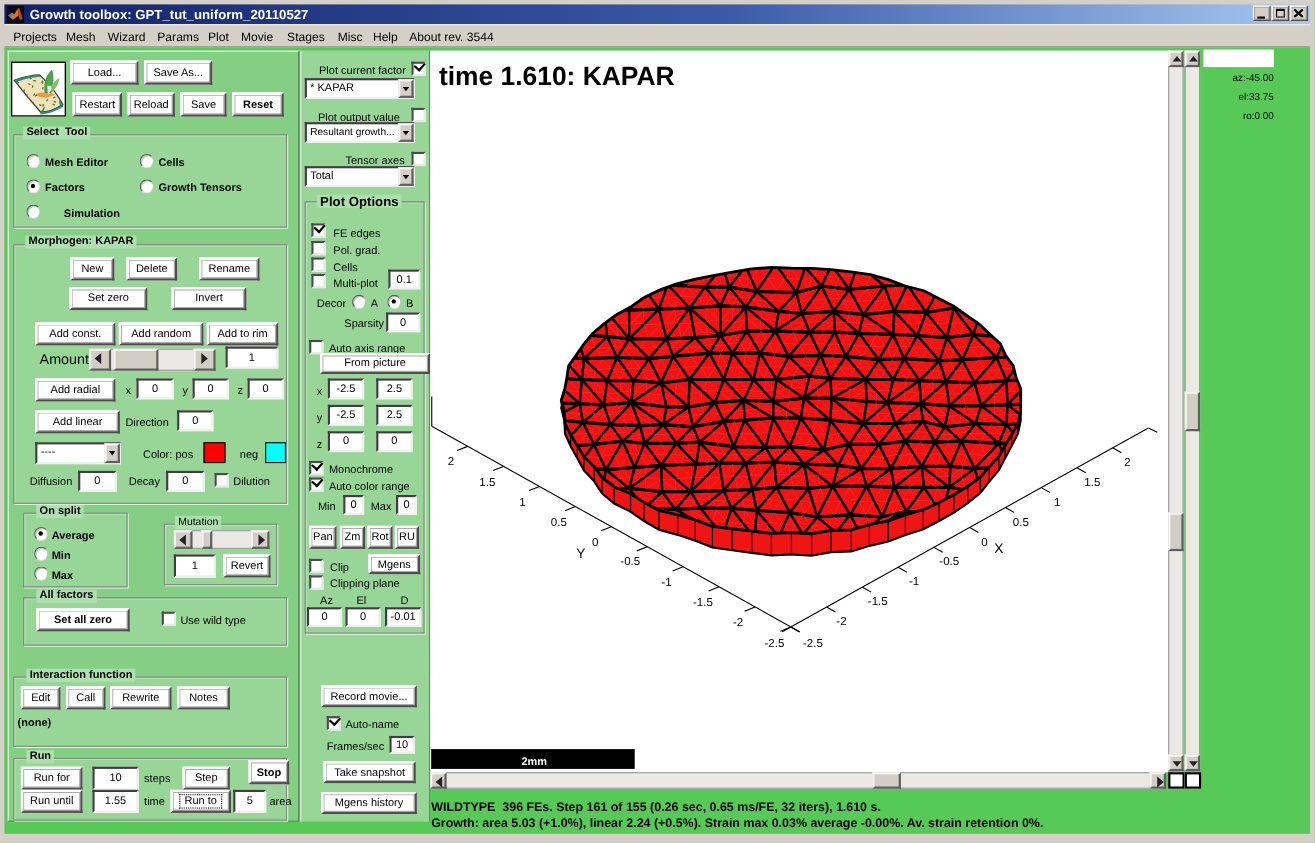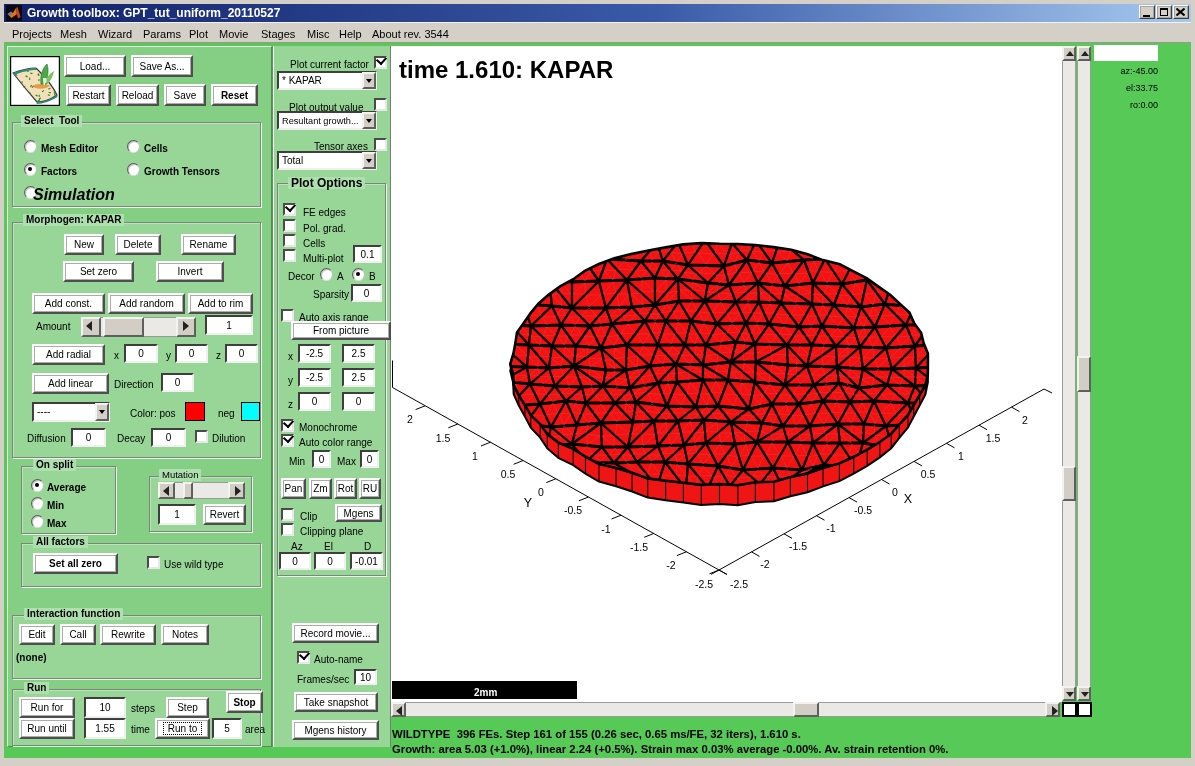--- a/index.html
+++ b/index.html
@@ -76,32 +76,32 @@
 <div class="gl" style="left:21px;top:115px">Select&nbsp; Tool</div>
 <div class="rb" style="left:24px;top:140px"></div>
 <div class="lb" style="left:41px;top:142px;font-weight:bold;font-size:10px;">Mesh Editor</div>
 <div class="rb" style="left:127px;top:140px"></div>
 <div class="lb" style="left:144px;top:142px;font-weight:bold;font-size:10px;">Cells</div>
 <div class="rb sel" style="left:24px;top:163px"></div>
 <div class="lb" style="left:41px;top:165px;font-weight:bold;font-size:10px;">Factors</div>
 <div class="rb" style="left:127px;top:163px"></div>
 <div class="lb" style="left:144px;top:165px;font-weight:bold;font-size:10px;">Growth Tensors</div>
 <div class="rb" style="left:24px;top:186px"></div>
-<div class="lb" style="left:33px;top:188px;font-weight:bold;font-size:16px;font-style:italic;">Simulation</div>
+<div class="lb" style="left:58px;top:188px;font-weight:bold;font-size:10px;">Simulation</div>
 <div class="gb" style="left:12px;top:222px;width:249px;height:236px"></div>
 <div class="gl" style="left:23px;top:214px">Morphogen: KAPAR</div>
 <div class="btn" style="left:64px;top:234px;width:40px;height:21px;font-size:10px;">New</div>
 <div class="btn" style="left:115px;top:234px;width:46px;height:21px;font-size:10px;">Delete</div>
 <div class="btn" style="left:181px;top:234px;width:55px;height:21px;font-size:10px;">Rename</div>
 <div class="btn" style="left:63px;top:261px;width:71px;height:21px;font-size:10px;">Set zero</div>
 <div class="btn" style="left:156px;top:261px;width:68px;height:21px;font-size:10px;">Invert</div>
 <div class="btn" style="left:32px;top:293px;width:73px;height:21px;font-size:10px;">Add const.</div>
 <div class="btn" style="left:108px;top:293px;width:77px;height:21px;font-size:10px;">Add random</div>
 <div class="btn" style="left:188px;top:293px;width:65px;height:21px;font-size:10px;">Add to rim</div>
-<div class="lb" style="left:36px;top:320px;font-size:10px;">Amount</div>
+<div class="lb" style="left:36px;top:320px;font-size:13px;">Amount</div>
 <div class="trk" style="left:81px;top:317px;width:115px;height:20px"></div>
 <div class="ab tri-l" style="left:81px;top:317px;width:20px;height:20px"></div>
 <div class="ab tri-r" style="left:176px;top:317px;width:20px;height:20px"></div>
 <div class="thm" style="left:103px;top:317px;width:41px;height:20px"></div>
 <div class="fld" style="left:205px;top:315px;width:48px;height:20px;font-size:10px">1</div>
 <div class="btn" style="left:32px;top:344px;width:73px;height:21px;font-size:10px;">Add radial</div>
 <div class="lb" style="left:114px;top:349px;font-size:10px;">x</div>
 <div class="fld" style="left:124px;top:344px;width:34px;height:19px;font-size:10px">0</div>
 <div class="lb" style="left:166px;top:349px;font-size:10px;">y</div>
 <div class="fld" style="left:175px;top:344px;width:33px;height:19px;font-size:10px">0</div>

